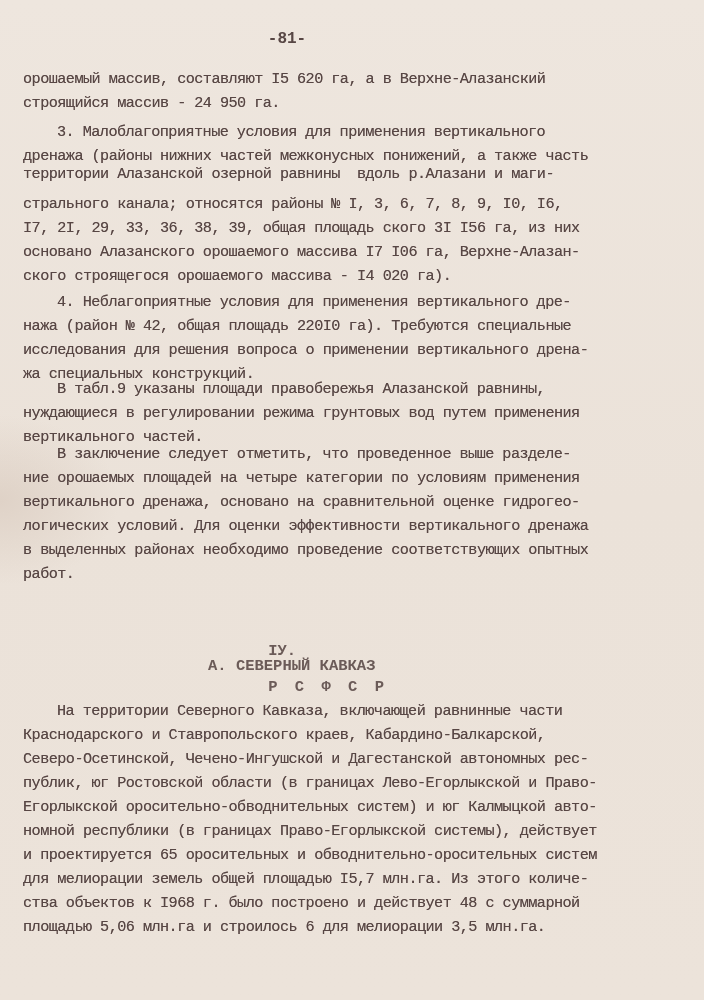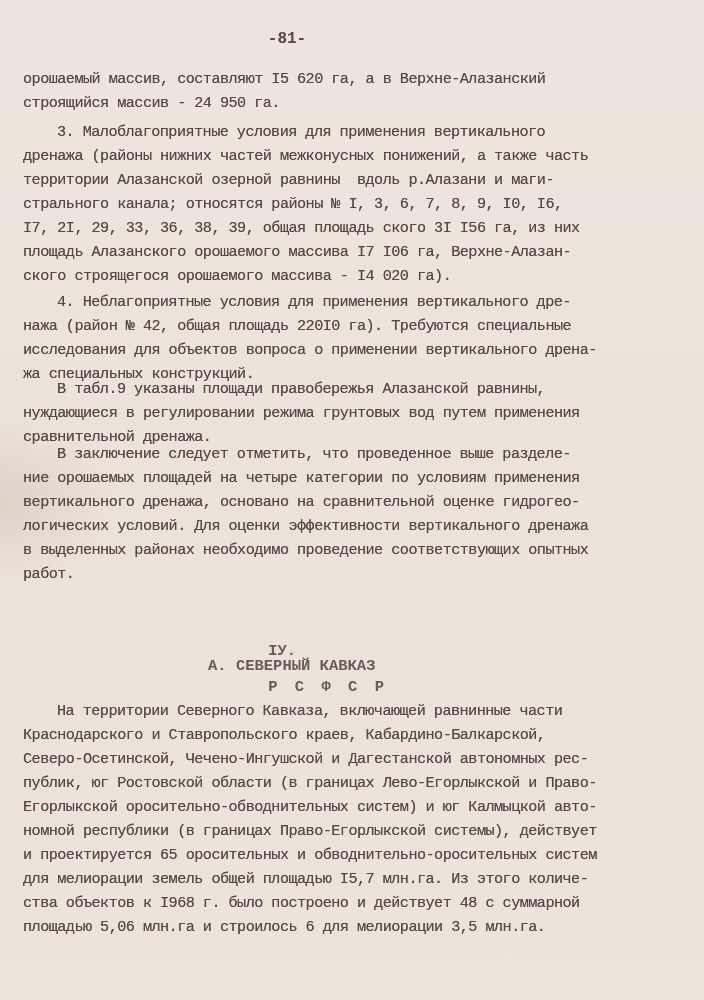--- a/index.html
+++ b/index.html
@@ -64,38 +64,38 @@
   <div class="pagenum">-81-</div>
 
   <div>
     <div class="line" style="top:69px">орошаемый массив, составляют I5 620 га, а в Верхне-Алазанский</div>
     <div class="line" style="top:93px">строящийся массив - 24 950 га.</div>
   </div>
 
   <div>
     <div class="line indent" style="top:122px">3. Малоблагоприятные условия для применения вертикального</div>
     <div class="line" style="top:146px">дренажа (районы нижних частей межконусных понижений, а также часть</div>
-    <div class="line" style="top:170px">территории Алазанской озерной равнины  вдоль р.Алазани и маги-</div>
+    <div class="line" style="top:164px">территории Алазанской озерной равнины  вдоль р.Алазани и маги-</div>
     <div class="line" style="top:194px">стрального канала; относятся районы № I, 3, 6, 7, 8, 9, I0, I6,</div>
     <div class="line" style="top:218px">I7, 2I, 29, 33, 36, 38, 39, общая площадь ского 3I I56 га, из них</div>
-    <div class="line" style="top:242px">площадь Алазанского орошаемого массива I7 I06 га, Верхне-Алазан-</div>
+    <div class="line" style="top:242px">основано Алазанского орошаемого массива I7 I06 га, Верхне-Алазан-</div>
     <div class="line" style="top:266px">ского строящегося орошаемого массива - I4 020 га).</div>
   </div>
 
   <div>
     <div class="line indent" style="top:292px">4. Неблагоприятные условия для применения вертикального дре-</div>
     <div class="line" style="top:316px">нажа (район № 42, общая площадь 220I0 га). Требуются специальные</div>
-    <div class="line" style="top:340px">исследования для объектов вопроса о применении вертикального дрена-</div>
+    <div class="line" style="top:340px">исследования для решения вопроса о применении вертикального дрена-</div>
     <div class="line" style="top:364px">жа специальных конструкций.</div>
   </div>
 
   <div>
     <div class="line indent" style="top:378px; top:379px">В табл.9 указаны площади правобережья Алазанской равнины,</div>
     <div class="line" style="top:403px">нуждающиеся в регулировании режима грунтовых вод путем применения</div>
-    <div class="line" style="top:427px">сравнительной дренажа.</div>
+    <div class="line" style="top:427px">вертикального частей.</div>
   </div>
 
   <div>
     <div class="line indent" style="top:444px">В заключение следует отметить, что проведенное выше разделе-</div>
     <div class="line" style="top:468px">ние орошаемых площадей на четыре категории по условиям применения</div>
     <div class="line" style="top:492px">вертикального дренажа, основано на сравнительной оценке гидрогео-</div>
     <div class="line" style="top:516px">логических условий. Для оценки эффективности вертикального дренажа</div>
     <div class="line" style="top:540px">в выделенных районах необходимо проведение соответствующих опытных</div>
     <div class="line" style="top:564px">работ.</div>
   </div>

